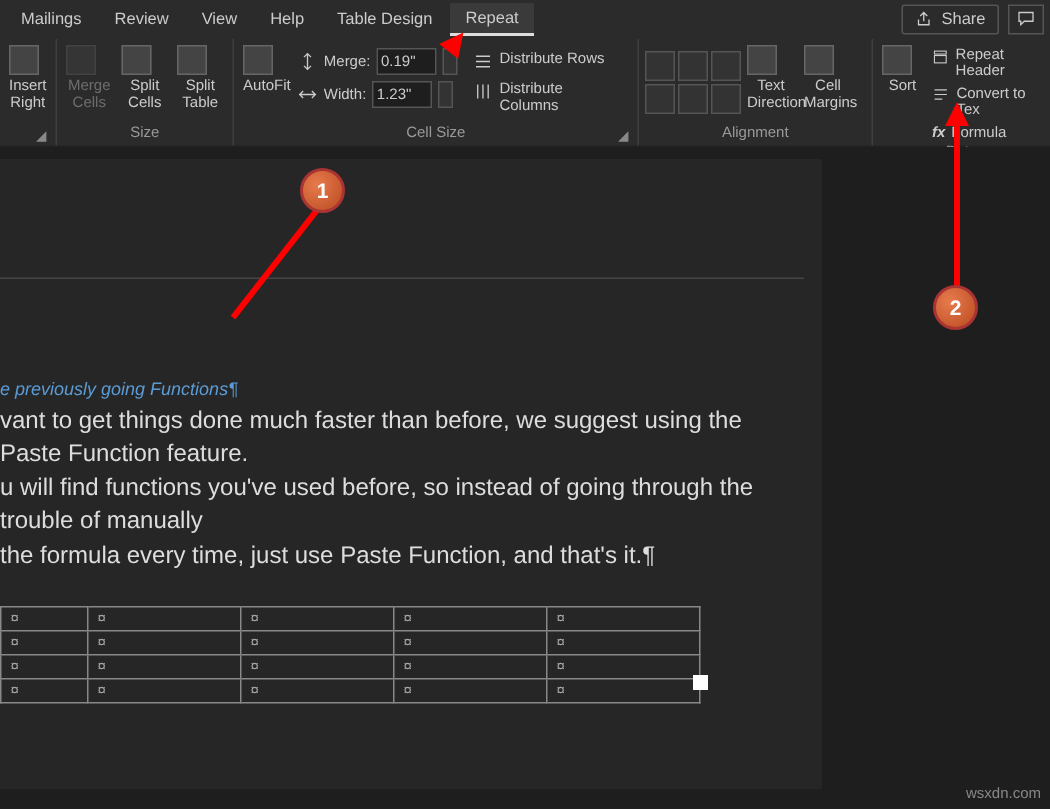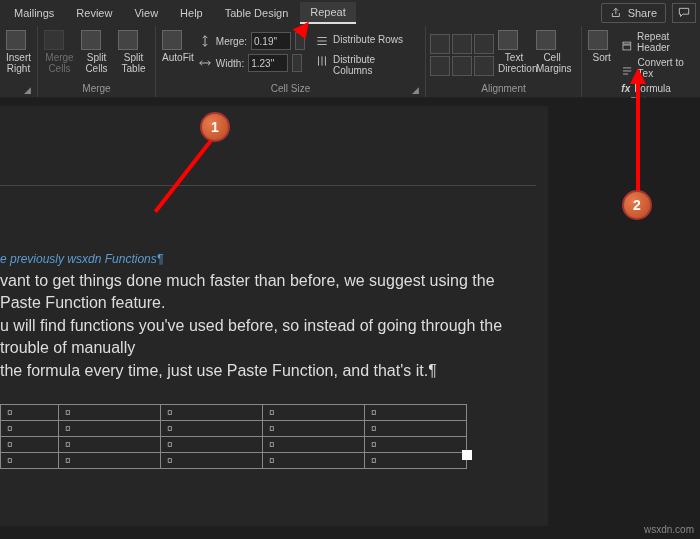--- a/index.html
+++ b/index.html
@@ -24,21 +24,21 @@
 .btn-large.disabled { opacity: 0.4; }
 .dim-rows { display: flex; flex-direction: column; gap: 4px; padding-top: 4px; }
 .dim-row { display: flex; align-items: center; gap: 4px; font-size: 10px; }
 .dim-row input { width: 40px; height: 18px; background: #1e1e1e; border: 1px solid #555; color: #ccc; font-size: 10px; padding: 0 2px; }
 .spin { width: 10px; height: 18px; border: 1px solid #555; background: #333; }
 .dist-rows { display: flex; flex-direction: column; gap: 6px; padding: 6px 4px 0 8px; font-size: 10px; }
 .dist-rows div { display: flex; gap: 4px; align-items: flex-start; }
 .align-icons { display: flex; gap: 2px; padding-top: 6px; }
 .aicon { width: 20px; height: 20px; border: 1px solid #555; background: #333; }
 .data-btns { display: flex; flex-direction: column; gap: 2px; font-size: 10px; padding-top: 2px; }
-.data-btns div { display: flex; gap: 4px; align-items: flex-end; padding: 1px 2px; }
+.data-btns div { display: flex; gap: 4px; align-items: flex-start; padding: 1px 2px; }
 
 
 .doc-area { background: #1e1e1e; position: relative; height: calc(539px - 98px); }
 .page { position: absolute; top: 8px; left: 0; width: 548px; height: 420px; background: #262626; color: #ddd; padding-right: 12px; }
 .page .spacer-top { height: 80px; border-bottom: 1px solid #444; }
 .content { padding: 12px 0 0 0; }
 .h3 { color: #5b9bd5; font-style: italic; font-size: 12px; margin: 54px 0 4px 0; }
 .para { font-size: 16px; color: #ddd; line-height: 1.4; }
 .tbl { border-collapse: collapse; margin-top: 22px; }
 .tbl td { border: 1px solid #888; height: 16px; font-size: 10px; color: #aaa; padding-left: 6px; }
@@ -104,21 +104,21 @@
       </div>
       <div class="btn-large">
         <div class="ico"></div>
         <span>Split Cells</span>
       </div>
       <div class="btn-large">
         <div class="ico"></div>
         <span>Split Table</span>
       </div>
     </div>
-    <div class="group-label">Merge</div>
+    <div class="group-label">Size</div>
   </div>
 
   <div class="group" style="width:270px">
     <div class="group-items">
       <div class="btn-large">
         <div class="ico"></div>
         <span>AutoFit</span>
       </div>
       <div class="dim-rows">
         <div class="dim-row">
@@ -211,21 +211,21 @@
       </div>
     </div>
     <div class="group-label">Data</div>
   </div>
 </div>
 
 <div class="doc-area">
   <div class="page">
     <div class="spacer-top"></div>
     <div class="content">
-      <div class="h3">e previously wsxdn Functions¶</div>
+      <div class="h3">e previously going Functions¶</div>
       <div class="para">vant to get things done much faster than before, we suggest using the Paste Function feature.</div>
       <div class="para">u will find functions you've used before, so instead of going through the trouble of manually</div>
       <div class="para">the formula every time, just use Paste Function, and that's it.¶</div>
       <table class="tbl">
         <tbody>
             <tr>
               <td>¤</td>
               <td>¤</td>
               <td>¤</td>
               <td>¤</td>

